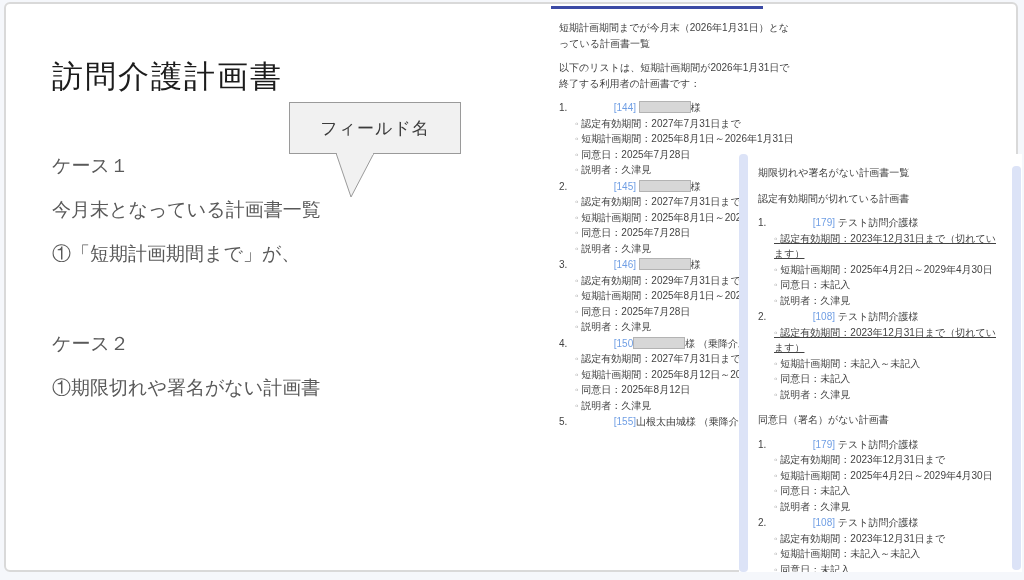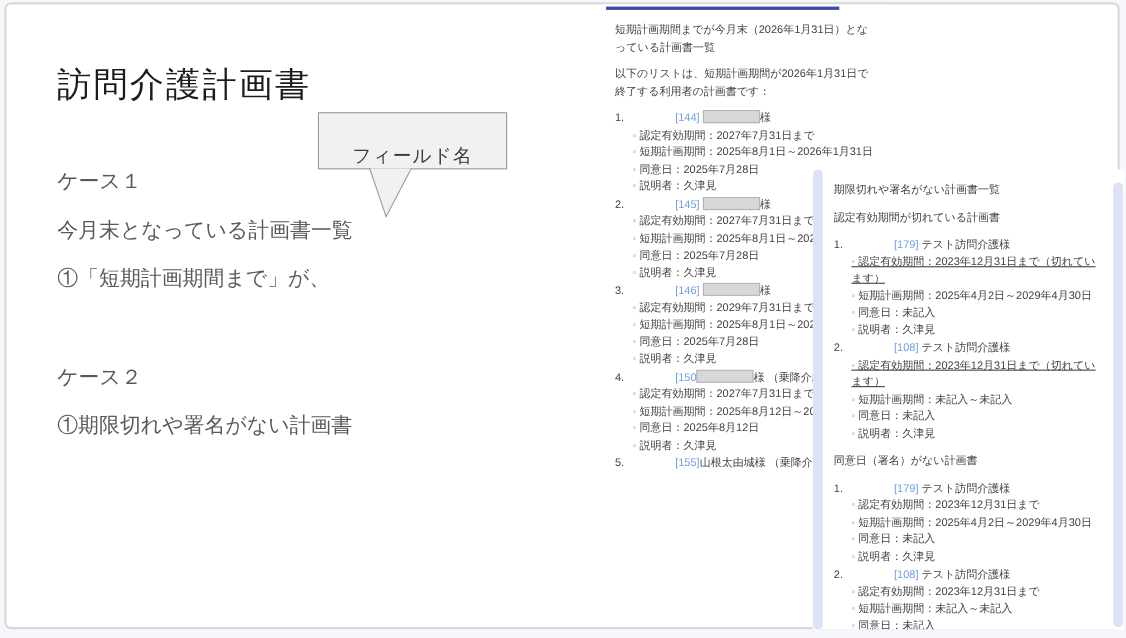--- a/index.html
+++ b/index.html
@@ -12,21 +12,21 @@
   
   .title { position:absolute; left:46px; top:52px; font-size:31px; font-weight:400;
            color:#1c1c1c; letter-spacing:2px; }
   .case-block { position:absolute; left:46px; color:#595959; font-size:19px; line-height:44px; }
   #case1 { top:140px; }
   #case2 { top:318px; }
 
   
   .callout { position:absolute; left:283px; top:98px; width:172px; height:52px;
              background:#f1f1f1; border:1px solid #9a9a9a;
-             display:flex; align-items:flex-end; justify-content:center;
+             display:flex; align-items:center; justify-content:center;
              font-size:17px; color:#3b3b3b; letter-spacing:1px; z-index:3; }
   .callout-tail { position:absolute; left:290px; top:149px; z-index:3; }
 
   
   .panel { position:absolute; background:#ffffff; font-size:10px; color:#424242; }
   #panel1 { left:541px; top:0; width:262px; height:426px; overflow:hidden; z-index:1; }
   #panel1 .topline { position:absolute; left:4px; top:2px; width:212px; height:3px; background:#3b4aa5; }
   #panel1 .content { position:absolute; left:12px; top:16px; width:240px; line-height:1.55; }
   #panel2 { left:733px; top:150px; width:283px; height:418px; overflow:hidden; z-index:2; }
   #panel2 .content { position:absolute; left:19px; top:11px; width:248px; line-height:1.55; }

